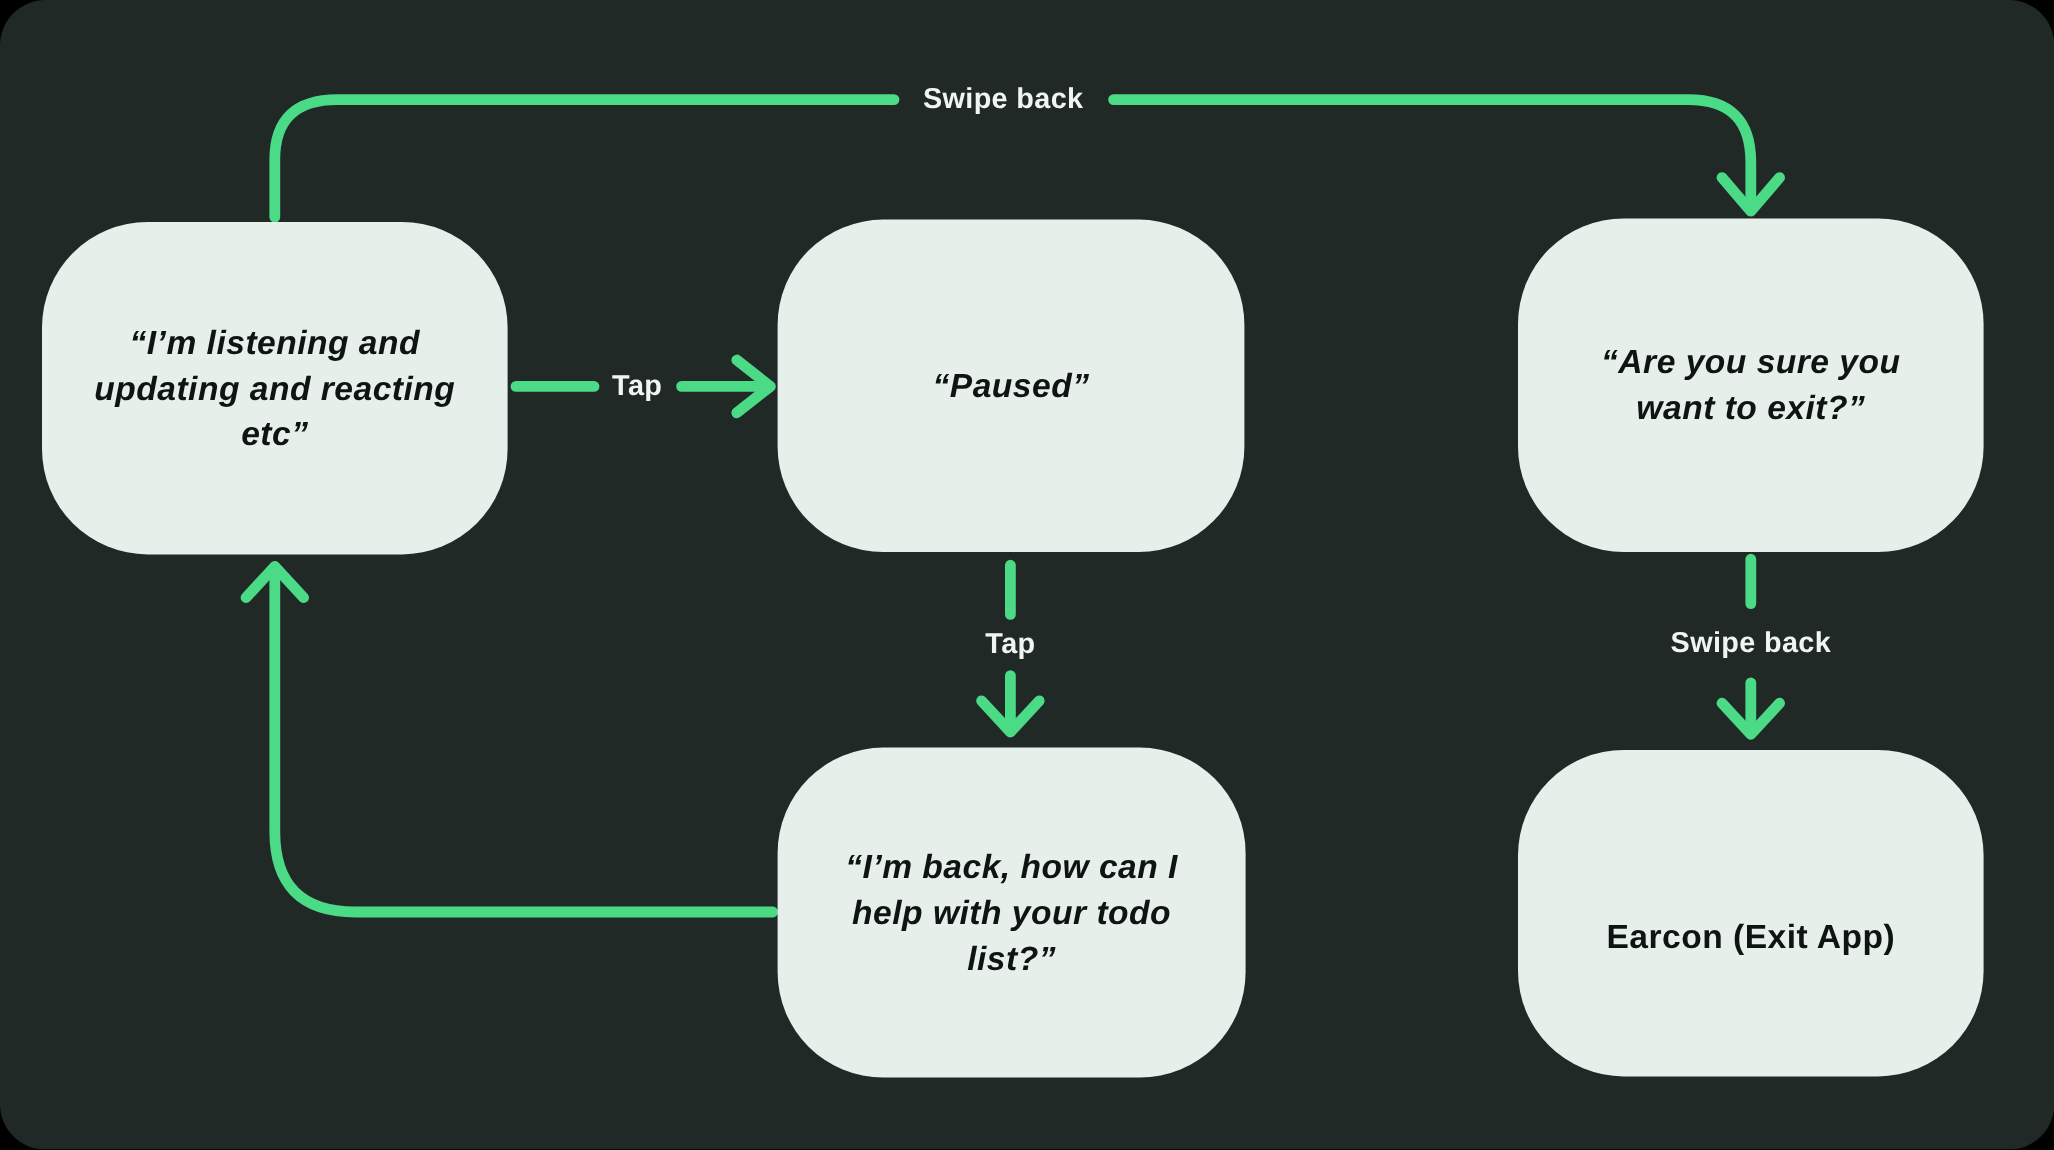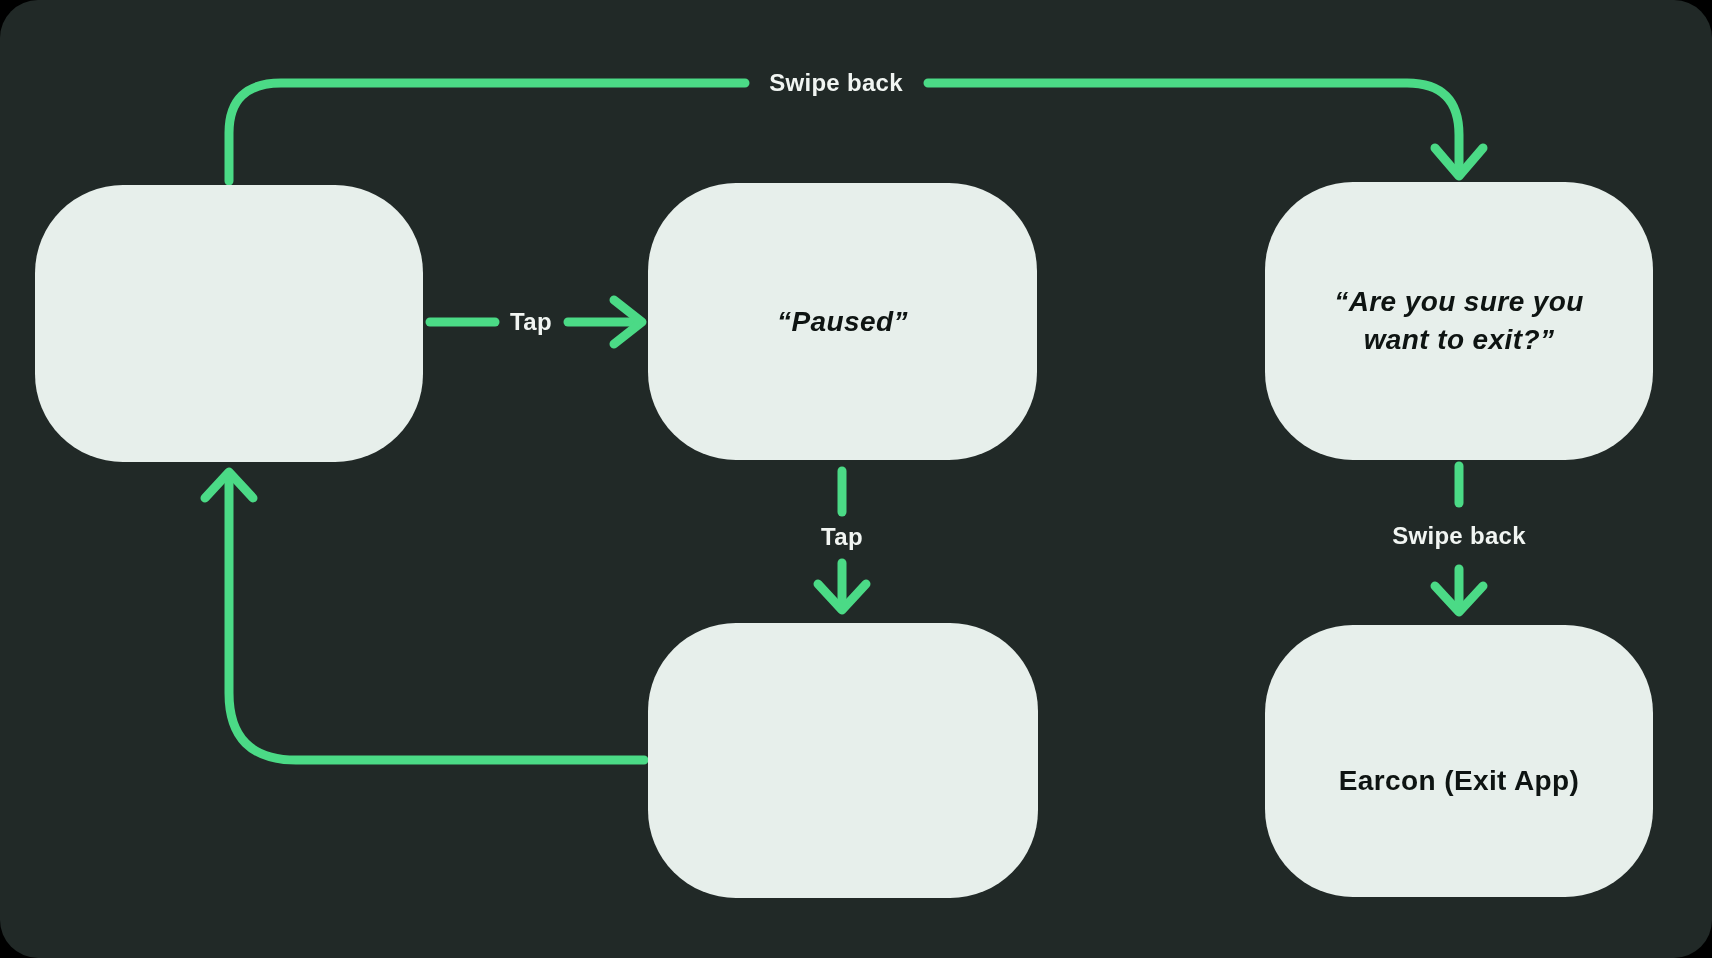--- a/index.html
+++ b/index.html
@@ -84,26 +84,32 @@
 
     <g fill="#e7efeb">
       <rect x="35" y="185" width="388" height="277" rx="88"></rect>
       <rect x="648" y="183" width="389" height="277" rx="88"></rect>
       <rect x="1265" y="182" width="388" height="278" rx="88"></rect>
       <rect x="648" y="623" width="390" height="275" rx="88"></rect>
       <rect x="1265" y="625" width="388" height="272" rx="88"></rect>
     </g>
   </svg>
 
+  <div class="node-text" style="left:35px; top:185px; width:388px; height:277px;">“I’m listening and
+updating and reacting
+etc”</div>
 
   <div class="node-text" style="left:648px; top:183px; width:389px; height:277px;">“Paused”</div>
 
   <div class="node-text" style="left:1265px; top:182px; width:388px; height:278px;">“Are you sure you
 want to exit?”</div>
 
+  <div class="node-text" style="left:648px; top:623px; width:390px; height:275px;">“I’m back, how can I
+help with your todo
+list?”</div>
 
   <div class="node-text plain" style="left:1265px; top:625px; width:388px; height:311px;">Earcon (Exit App)</div>
 
   <div class="edge-label" style="left:836px; top:83px;">Swipe back</div>
 
   <div class="edge-label" style="left:531px; top:322px;">Tap</div>
 
   <div class="edge-label" style="left:842px; top:537px;">Tap</div>
 
   <div class="edge-label" style="left:1459px; top:536px;">Swipe back</div>

